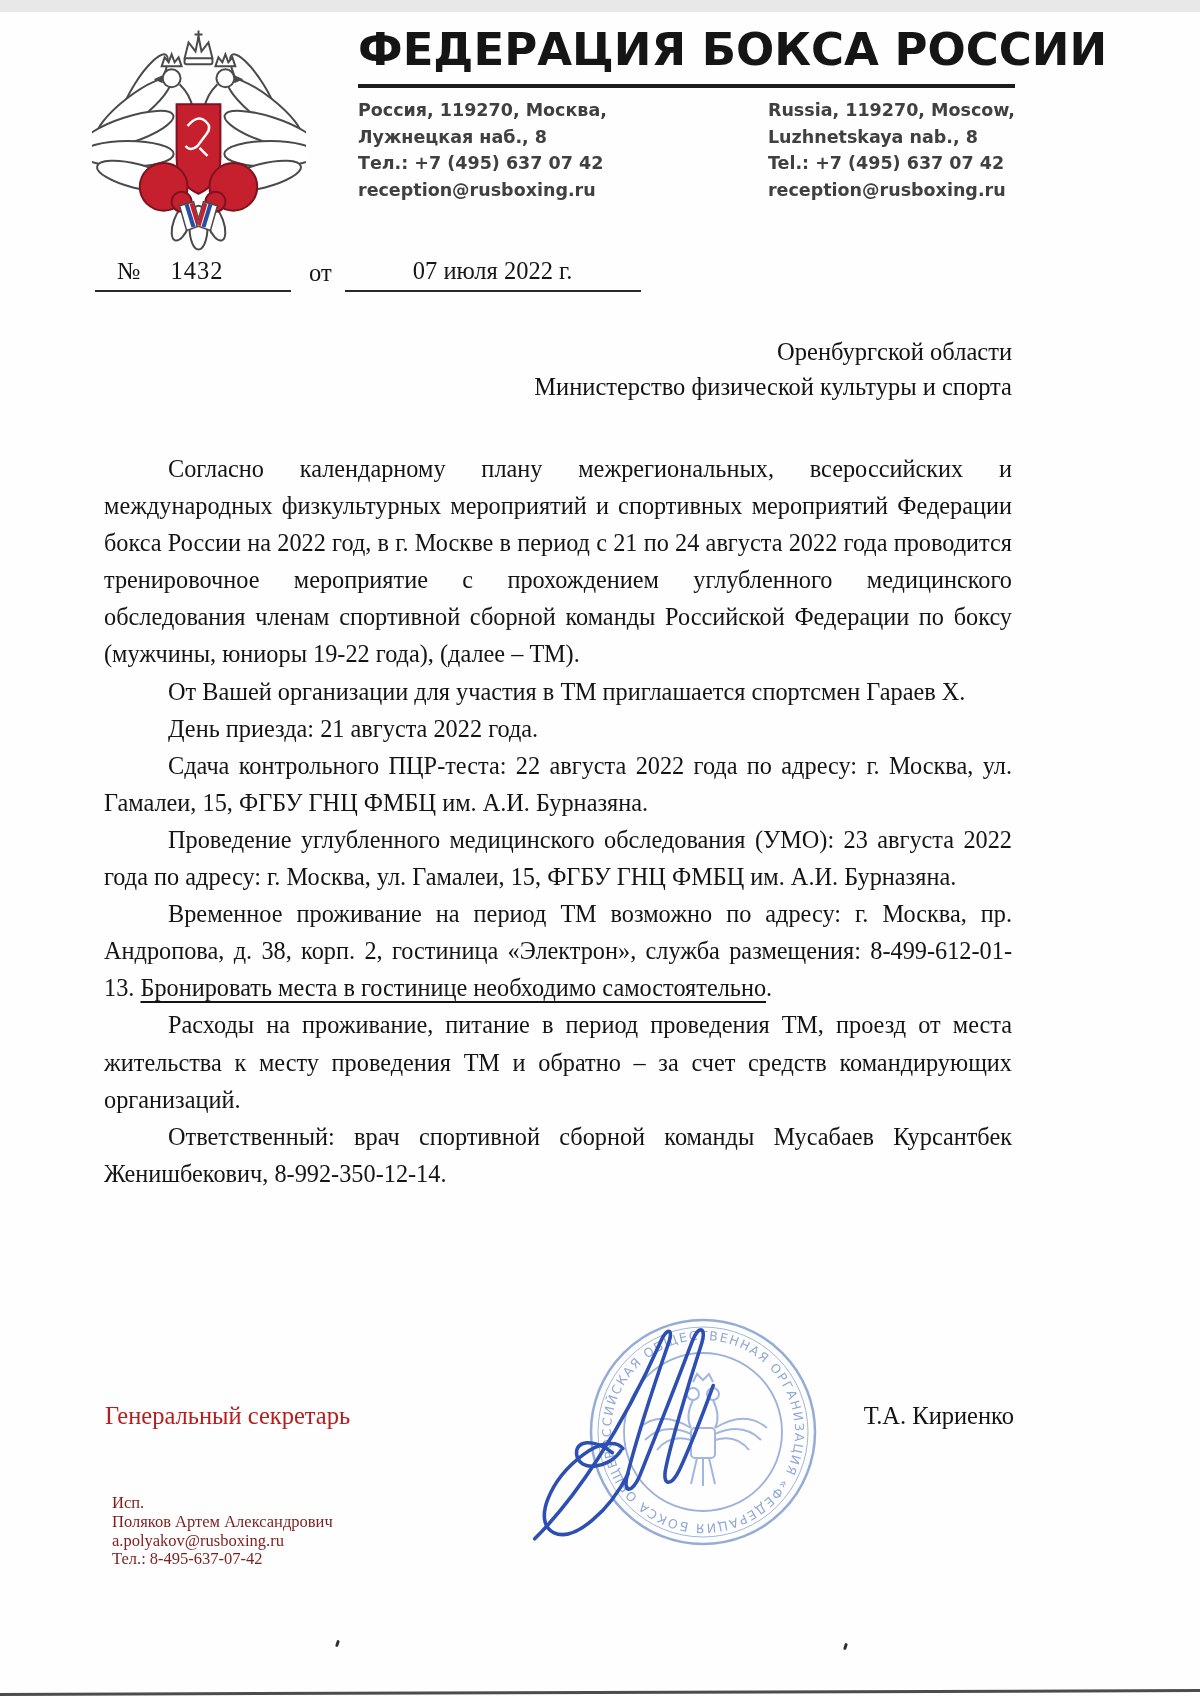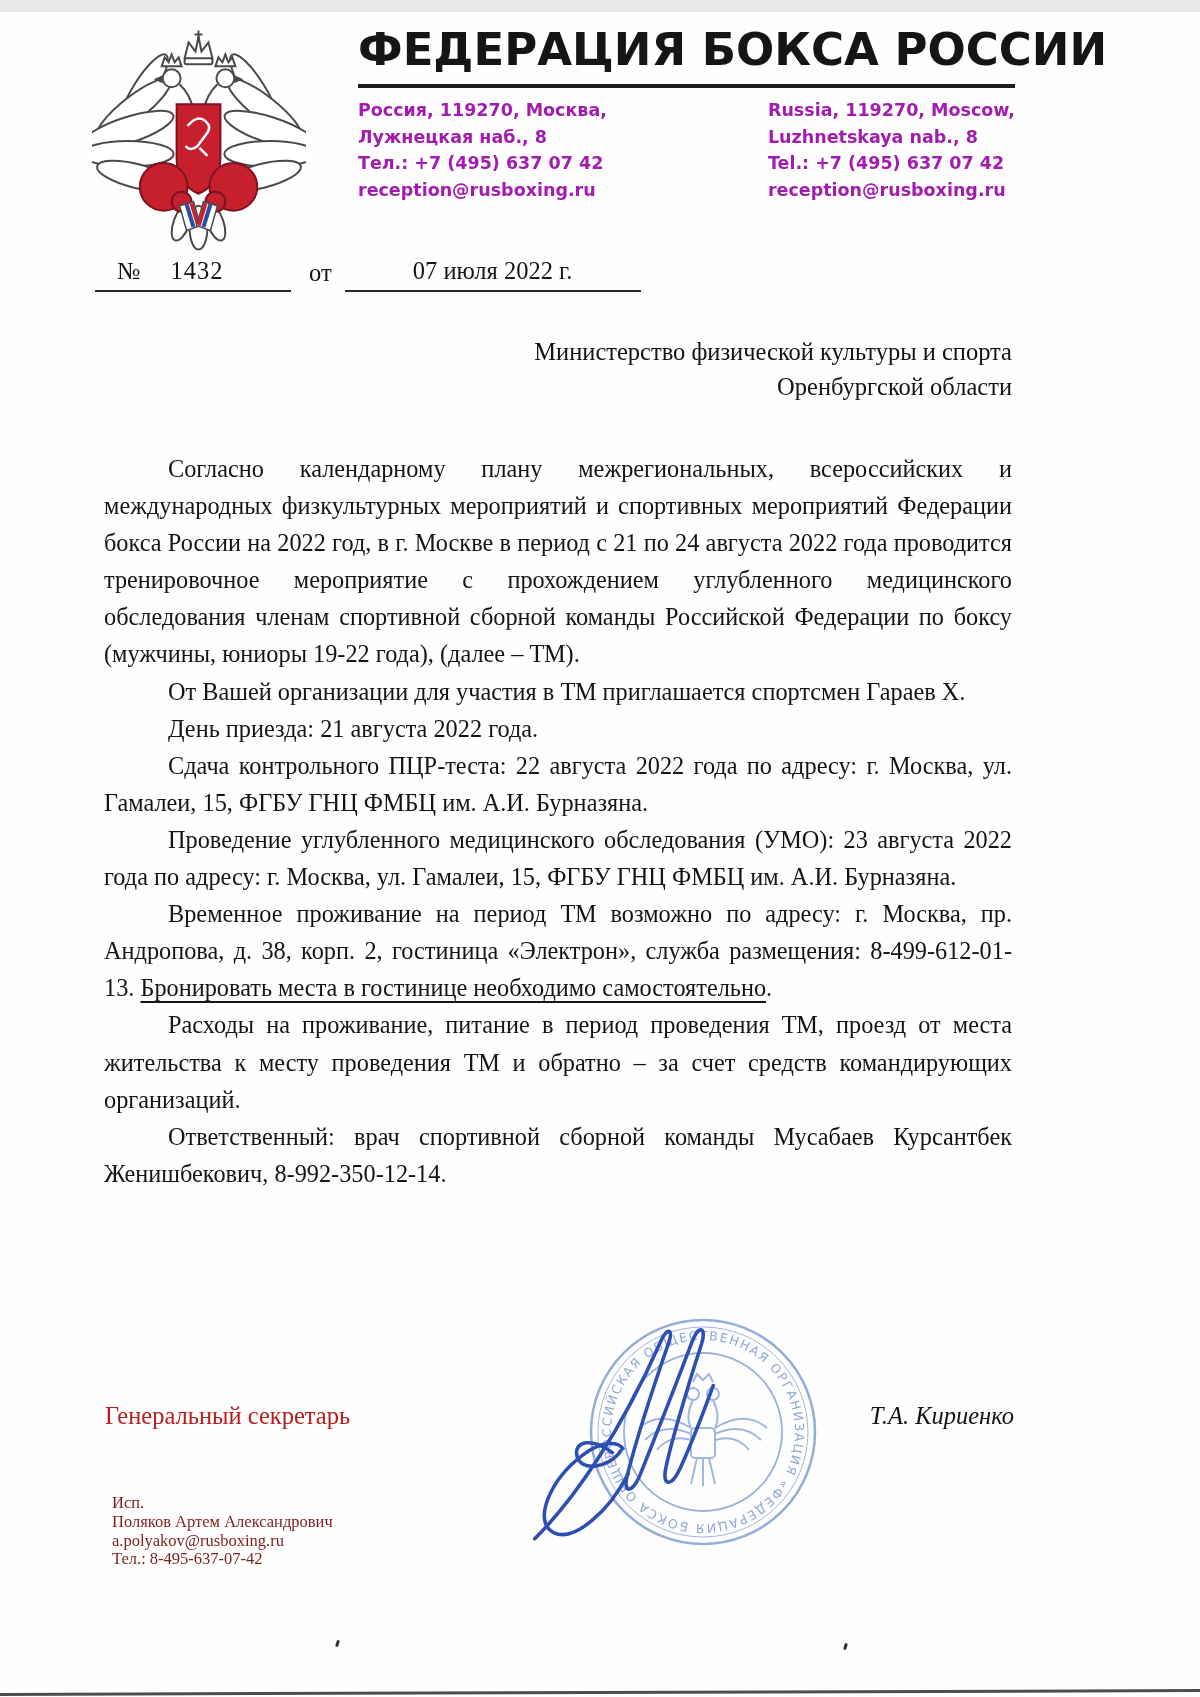--- a/index.html
+++ b/index.html
@@ -24,21 +24,21 @@
   }
   .org-en {
     margin: 0; font-family: "DejaVu Sans", "Liberation Sans", sans-serif;
     font-size: 40px; font-weight: 800; letter-spacing: 0.2px;
     line-height: 48px; color: #151515; white-space: nowrap;
   }
   .lh-rule { margin-top: 8px; height: 4px; background: #1d1d1d; width: 657px; }
   .lh-addresses { display: flex; margin-top: 9px; width: 657px; }
   .addr {
     font-family: "DejaVu Sans", "Liberation Sans", sans-serif;
-    font-size: 17.5px; font-weight: 600; line-height: 26.5px; color: #a21caf;
+    font-size: 17.5px; font-weight: 600; line-height: 26.5px; color: #404040;
   }
   .addr-en { margin-left: auto; }
 
   
   .refline {
     position: absolute; left: 95px; top: 240px;
     font-size: 24.5px; line-height: 38px; white-space: nowrap;
   }
   .ref-seg { display: inline-block; border-bottom: 2px solid #2a2a2a; vertical-align: bottom; }
   .seg1 { width: 196px; }
@@ -61,21 +61,21 @@
   }
   .letter-body p { margin: 0; text-indent: 64px; }
   .useg {
     text-decoration: underline;
     text-decoration-thickness: 2px;
     text-underline-offset: 5px;
   }
 
   
   .sig-title { position: absolute; left: 105px; top: 1390px; font-size: 24.5px; color: #b91c1c; }
-  .sig-name  { position: absolute; right: 186px; top: 1390px; font-size: 24.5px; color: #131313; font-style: italic; }
+  .sig-name  { position: absolute; right: 186px; top: 1390px; font-size: 24.5px; color: #131313; }
 
   .stamp { position: absolute; left: 586px; top: 1303px; width: 234px; height: 234px; }
   .scrawl { position: absolute; left: 520px; top: 1262px; width: 252px; height: 284px; }
 
   
   .executor {
     position: absolute; left: 112px; top: 1482px;
     font-size: 16.5px; line-height: 18.8px; color: #7f1d1d;
   }
 
@@ -168,22 +168,22 @@
           <div>reception@rusboxing.ru</div>
         </div>
     </div>
   </header>
 
   <div class="refline">
     <span class="ref-seg seg1"><span class="lbl">№</span><span class="num">1432</span></span><span class="from-lbl">от</span><span class="ref-seg seg2"><span>07 июля 2022 г.</span></span>
   </div>
 
   <div class="recipient">
+    <div>Оренбургской области</div>
     <div>Министерство физической культуры и спорта</div>
-    <div>Оренбургской области</div>
   </div>
 
   <div class="letter-body">
       <p><span>Согласно календарному плану межрегиональных, всероссийских и международных физкультурных мероприятий и спортивных мероприятий Федерации бокса России на 2022 год, в г. Москве в период с 21 по 24 августа 2022 года проводится тренировочное мероприятие с прохождением углубленного медицинского обследования членам спортивной сборной команды Российской Федерации по боксу (мужчины, юниоры 19-22 года), (далее – ТМ).</span></p>
       <p><span>От Вашей организации для участия в ТМ приглашается спортсмен Гараев Х.</span></p>
       <p><span>День приезда: 21 августа 2022 года.</span></p>
       <p><span>Сдача контрольного ПЦР-теста: 22 августа 2022 года по адресу: г. Москва, ул. Гамалеи, 15, ФГБУ ГНЦ ФМБЦ им. А.И. Бурназяна.</span></p>
       <p><span>Проведение углубленного медицинского обследования (УМО): 23 августа 2022 года по адресу: г. Москва, ул. Гамалеи, 15, ФГБУ ГНЦ ФМБЦ им. А.И. Бурназяна.</span></p>
       <p><span>Временное проживание на период ТМ возможно по адресу: г. Москва, пр. Андропова, д. 38, корп. 2, гостиница «Электрон», служба размещения: 8-499-612-01-13. </span><span class="useg">Бронировать места в гостинице необходимо самостоятельно</span><span>.</span></p>
       <p><span>Расходы на проживание, питание в период проведения ТМ, проезд от места жительства к месту проведения ТМ и обратно – за счет средств командирующих организаций.</span></p>

